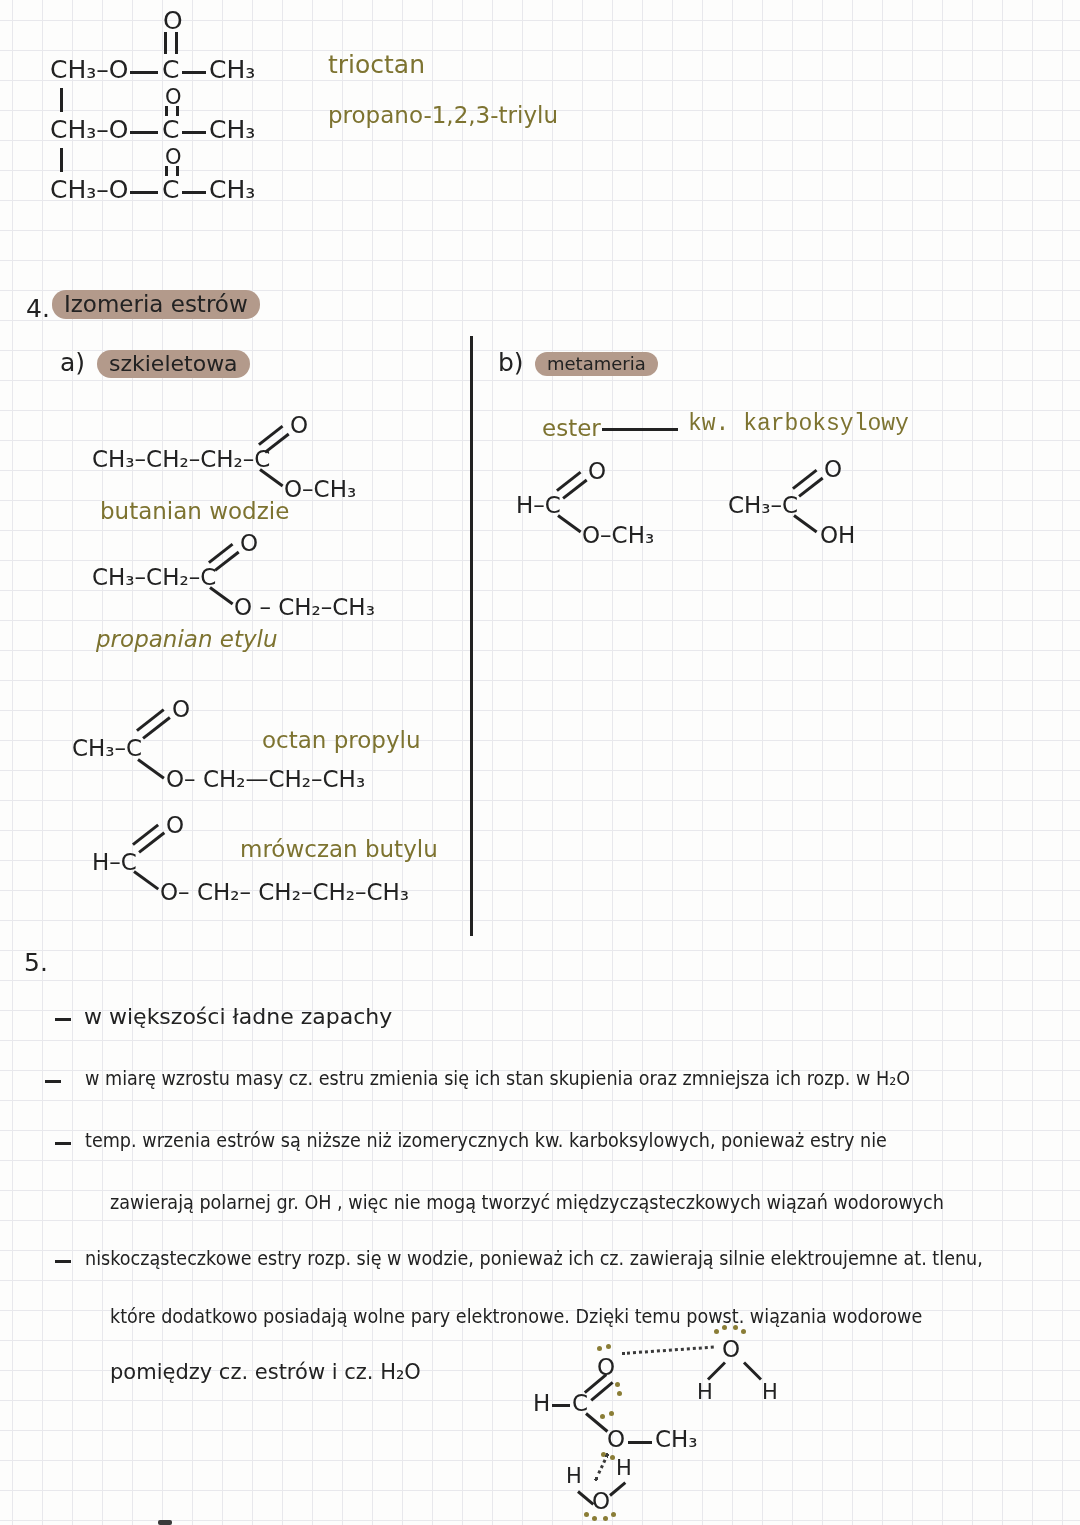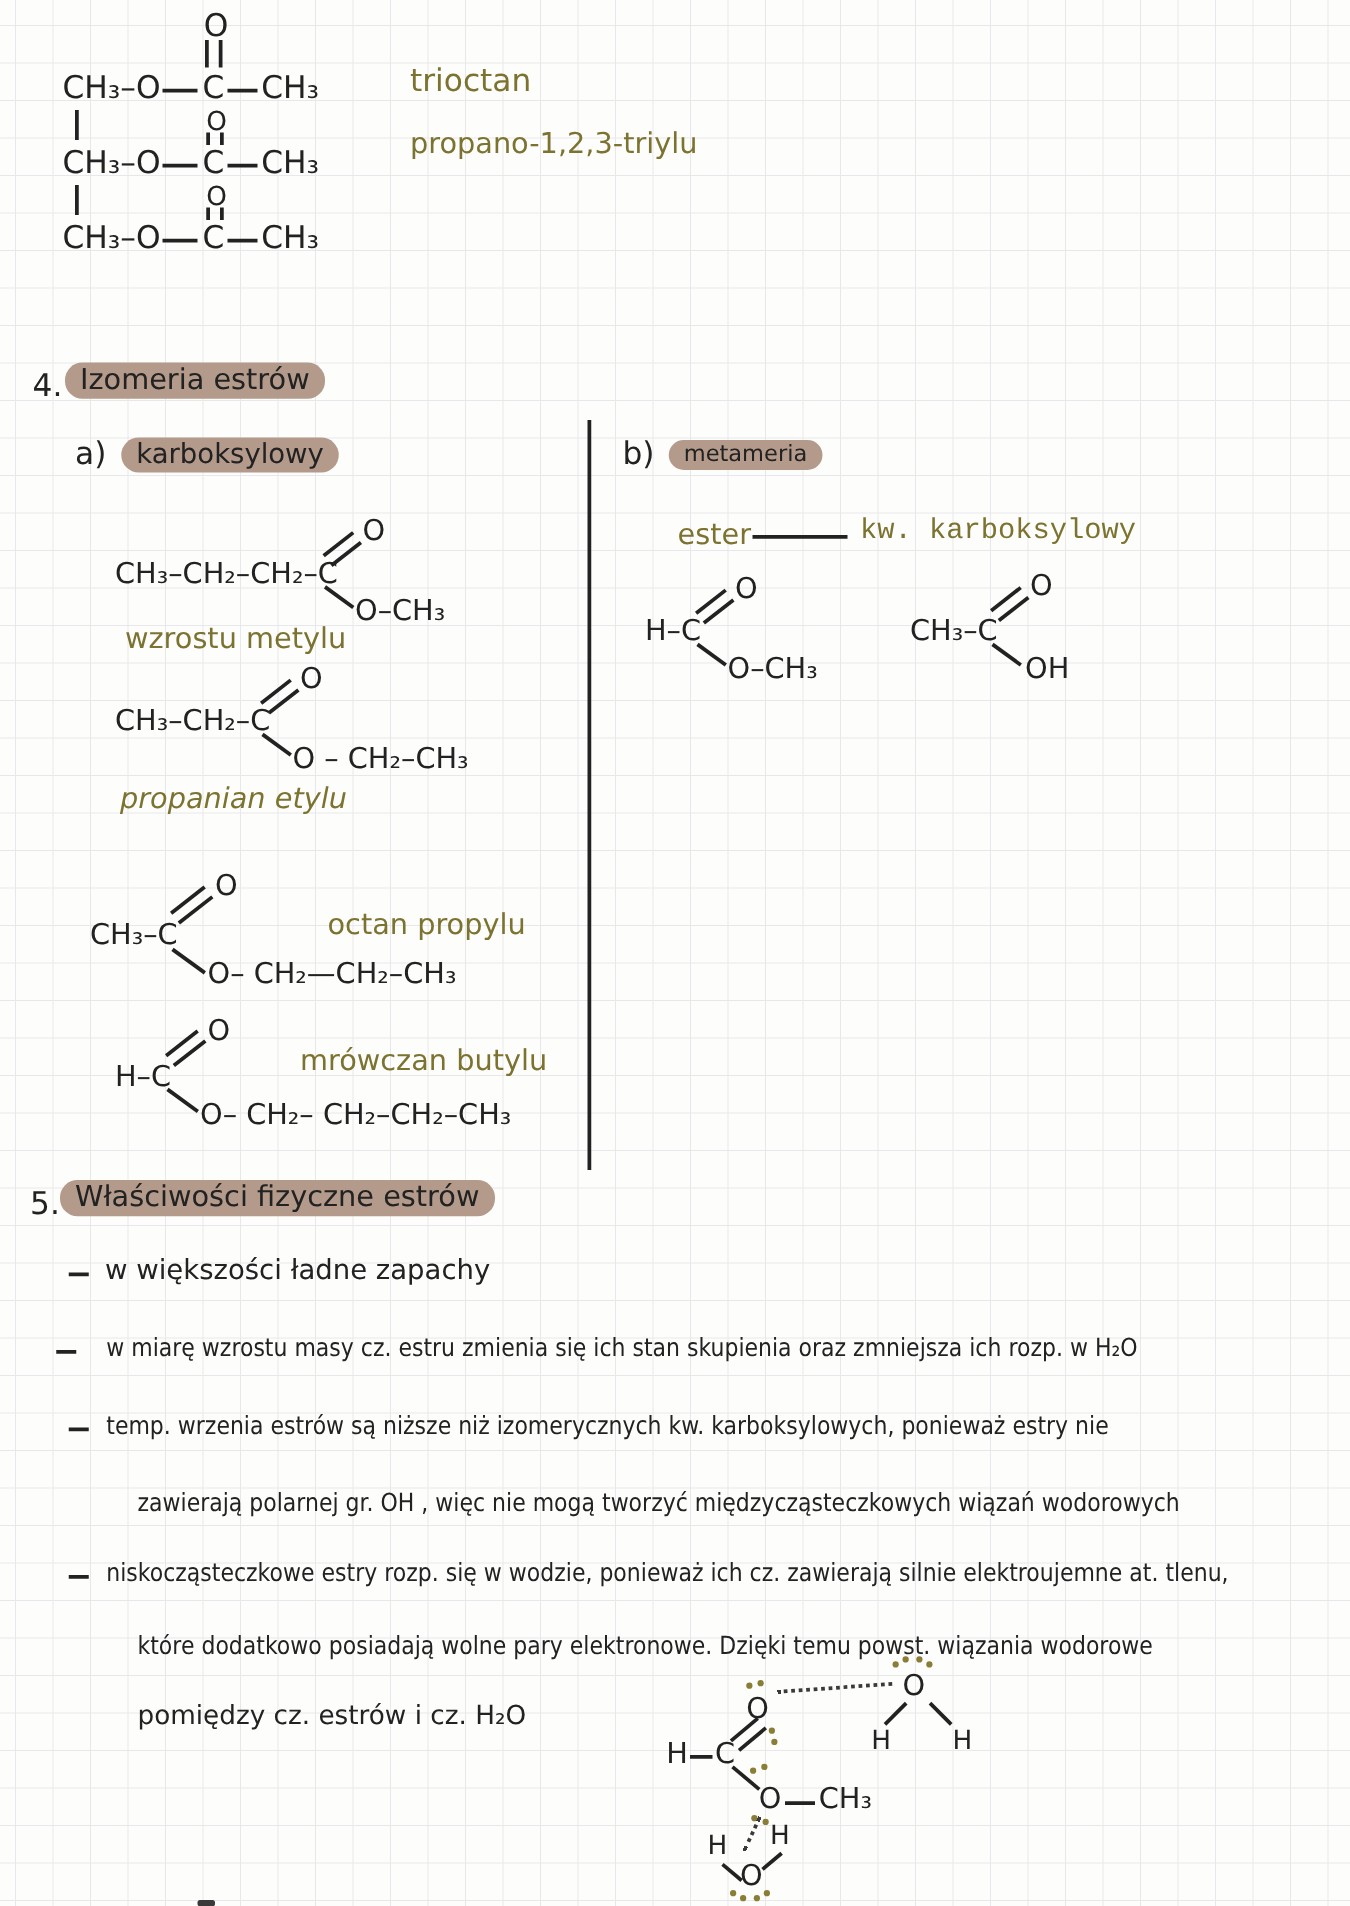--- a/index.html
+++ b/index.html
@@ -69,31 +69,31 @@
     <span class="vdbond" style="left:165px;top:166px;height:10px;"></span>
 
     <span class="t olive big" style="left:328px;top:52px;">trioctan</span>
     <span class="t olive" style="left:328px;top:88px;margin-top:16px;">propano-1,2,3-triylu</span>
   </div>
 
   <span class="t big" style="left:26px;top:296px;">4.</span>
   <span class="t hl" style="left:52px;top:290px;">Izomeria estrów</span>
 
   <span class="t big" style="left:60px;top:350px;">a)</span>
-  <span class="t hl" style="left:97px;top:350px;font-size:22px;">karboksylowy</span>
+  <span class="t hl" style="left:97px;top:350px;font-size:22px;">szkieletowa</span>
 
   <span class="vbond" style="left:470px;top:336px;height:600px;"></span>
 
   <div>
     <span class="t" style="left:92px;top:448px;">CH₃–CH₂–CH₂–C</span>
     <span class="dbond" style="left:262px;top:442px;width:30px;transform:rotate(-38deg);"></span>
     <span class="t" style="left:290px;top:414px;">O</span>
     <span class="bond" style="left:260px;top:468px;width:28px;transform:rotate(36deg);"></span>
     <span class="t" style="left:284px;top:478px;">O–CH₃</span>
-    <span class="t olive" style="left:100px;top:500px;">wzrostu metylu</span>
+    <span class="t olive" style="left:100px;top:500px;">butanian wodzie</span>
   </div>
 
   <div>
     <span class="t" style="left:92px;top:566px;">CH₃–CH₂–C</span>
     <span class="dbond" style="left:212px;top:560px;width:30px;transform:rotate(-38deg);"></span>
     <span class="t" style="left:240px;top:532px;">O</span>
     <span class="bond" style="left:210px;top:586px;width:28px;transform:rotate(36deg);"></span>
     <span class="t" style="left:234px;top:596px;">O – CH₂–CH₃</span>
     <span class="t olive" style="left:96px;top:628px;font-style:italic;">propanian etylu</span>
   </div>
@@ -133,21 +133,20 @@
 
   <div>
     <span class="t" style="left:728px;top:494px;">CH₃–C</span>
     <span class="dbond" style="left:796px;top:486px;width:30px;transform:rotate(-38deg);"></span>
     <span class="t" style="left:824px;top:458px;">O</span>
     <span class="bond" style="left:794px;top:514px;width:28px;transform:rotate(36deg);"></span>
     <span class="t" style="left:820px;top:524px;">OH</span>
   </div>
 
   <span class="t big" style="left:24px;top:950px;">5.</span>
-  <span class="t hl" style="left:48px;top:944px;">Właściwości fizyczne estrów</span>
 
   <span class="dash" style="left:55px;top:1018px;width:16px;"></span>
   <span class="t" style="left:84px;top:1006px;font-size:22px;">w większości ładne zapachy</span>
 
   <span class="dash" style="left:45px;top:1080px;width:16px;"></span>
   <span class="t long" style="left:85px;top:1068px;">w miarę wzrostu masy cz. estru zmienia się ich stan skupienia oraz zmniejsza ich rozp. w H₂O</span>
 
   <span class="dash" style="left:55px;top:1142px;width:16px;"></span>
   <span class="t long" style="left:85px;top:1130px;">temp. wrzenia estrów są niższe niż  izomerycznych kw. karboksylowych, ponieważ estry nie</span>
   <span class="t long" style="left:110px;top:1192px;">zawierają polarnej gr. OH , więc nie mogą tworzyć międzycząsteczkowych wiązań wodorowych</span>

